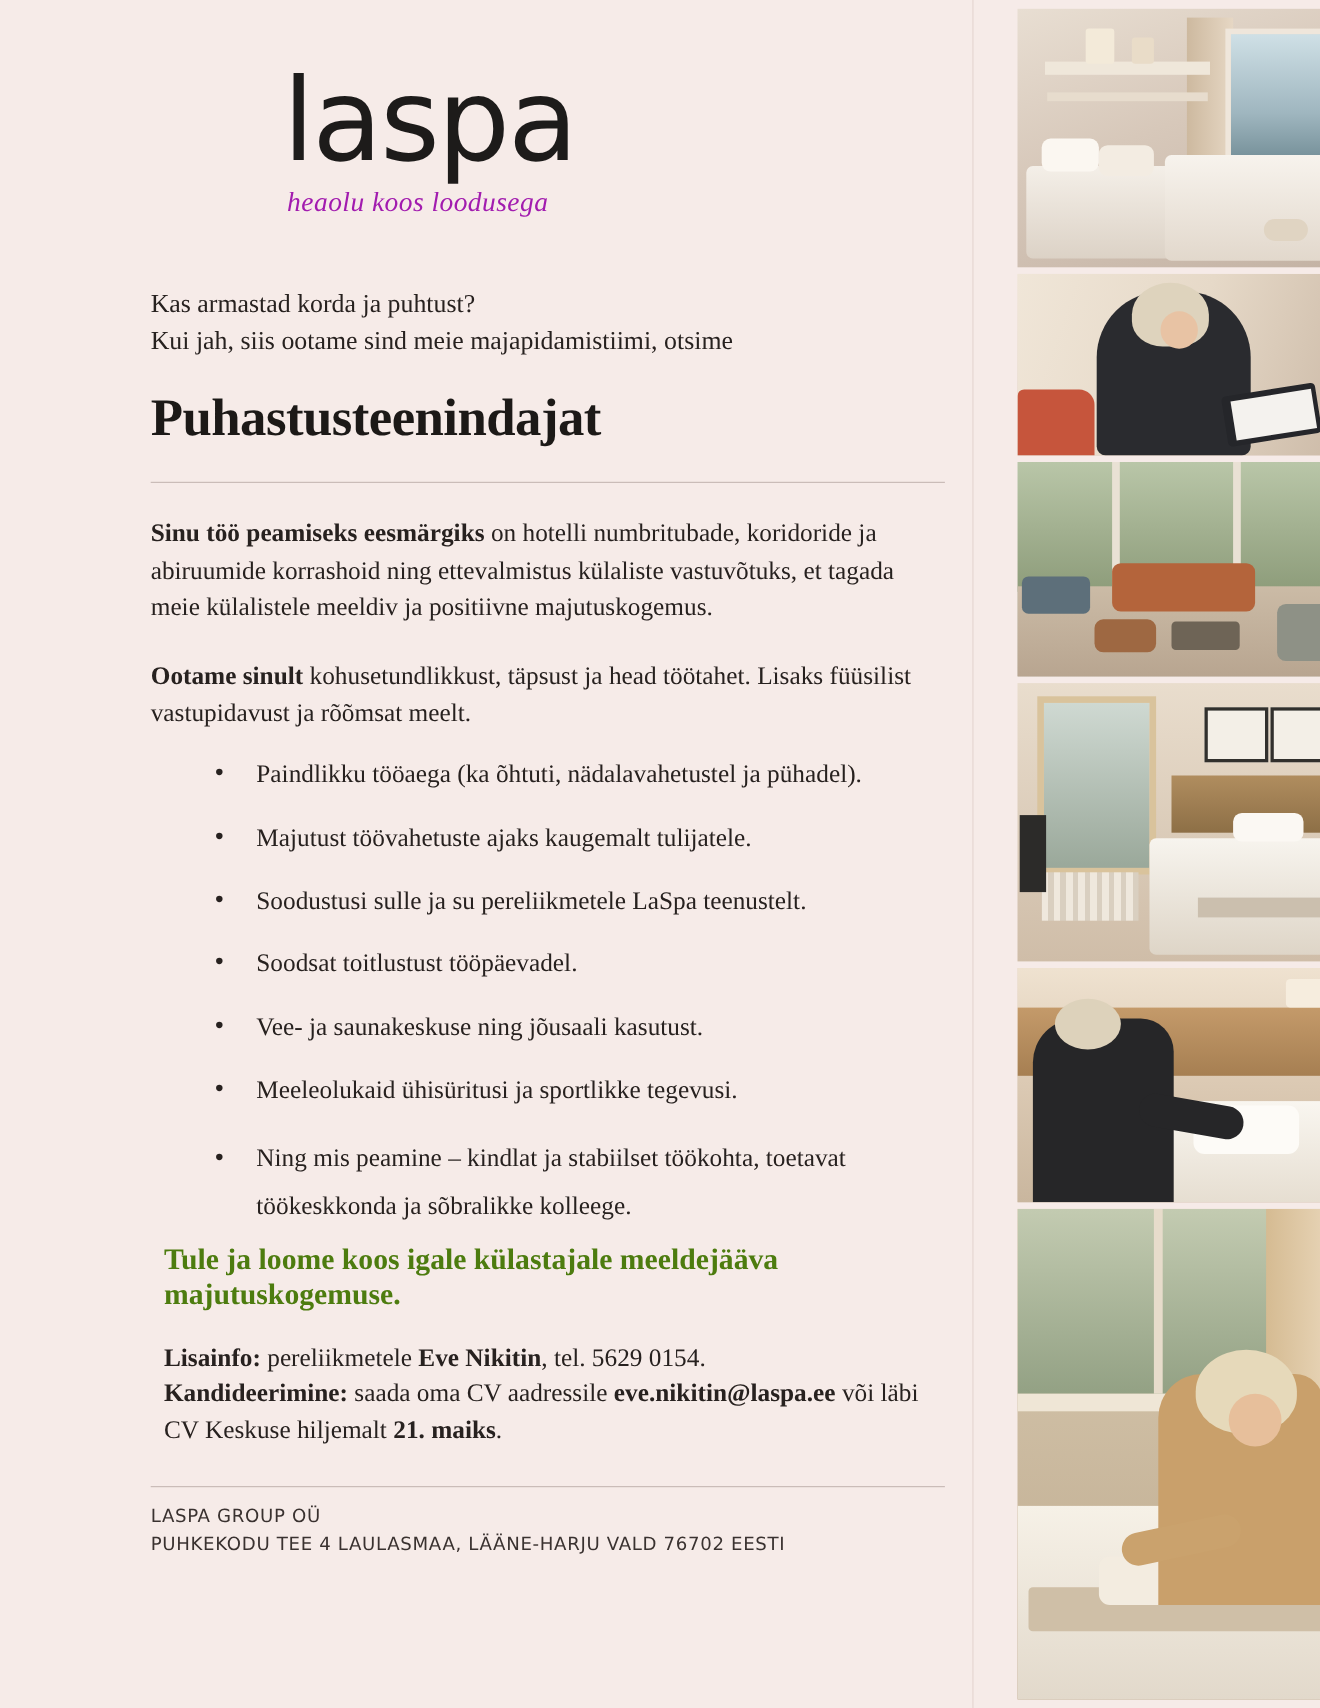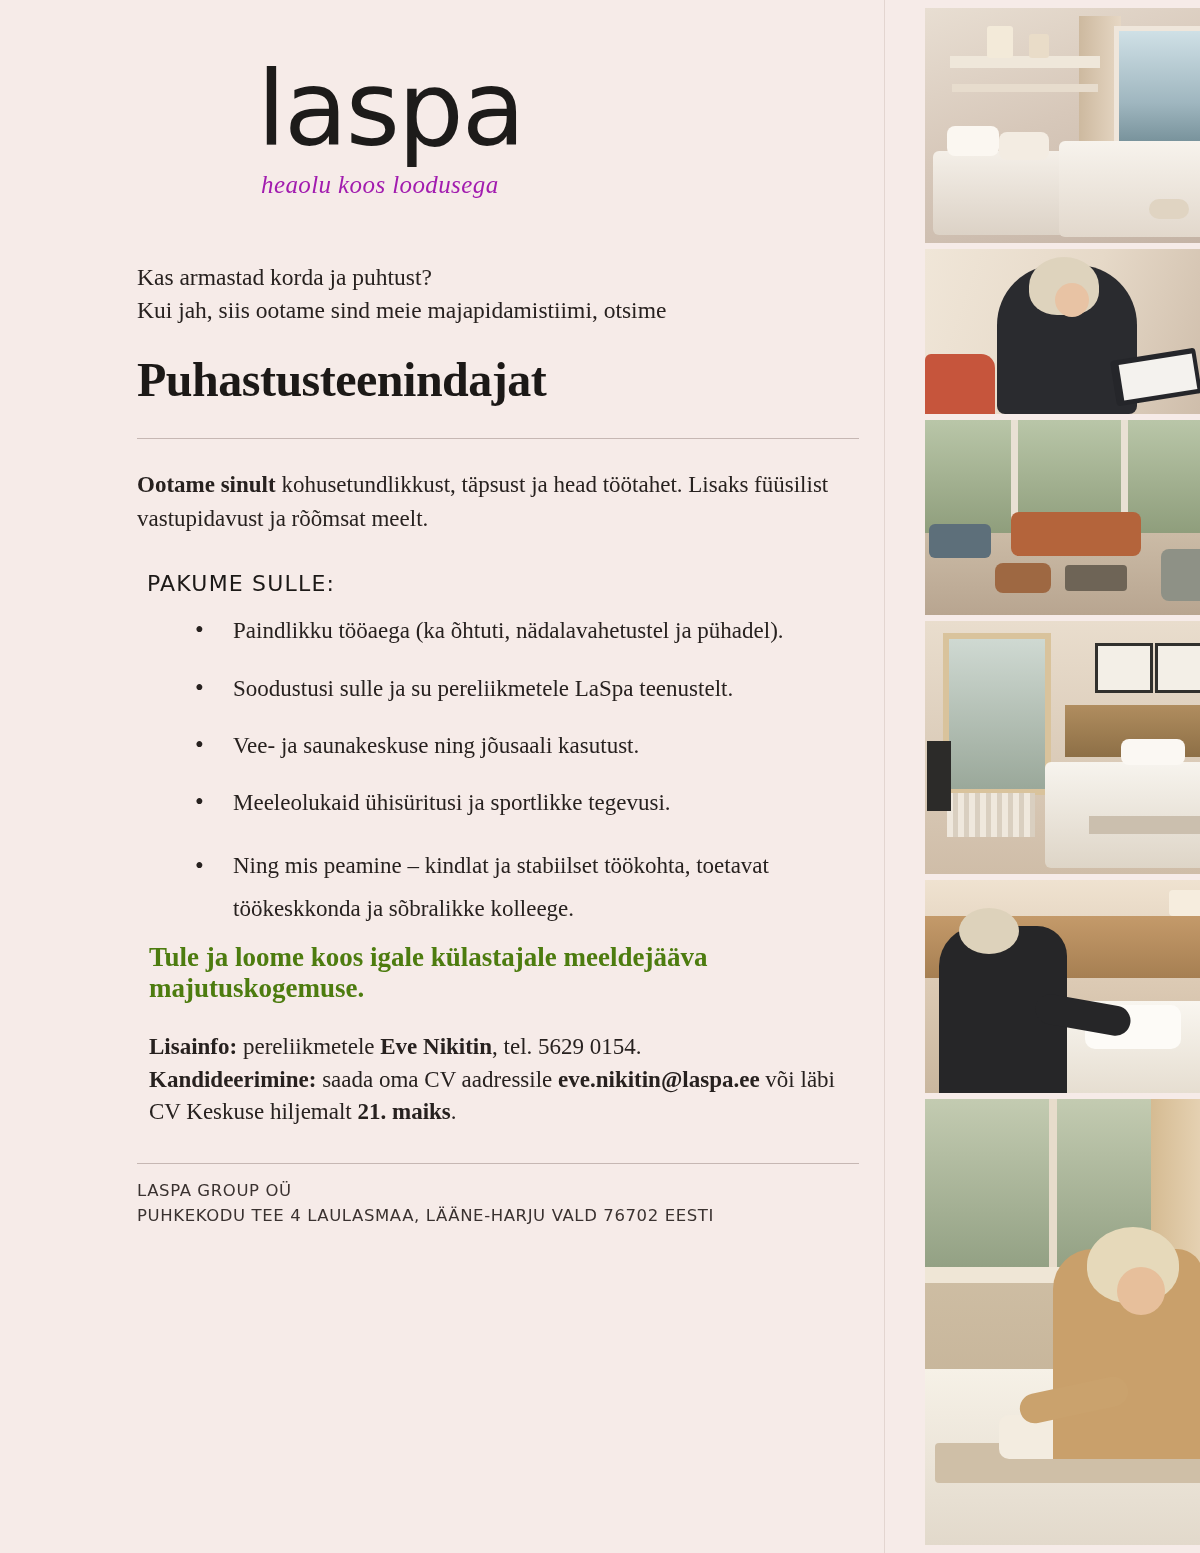--- a/index.html
+++ b/index.html
@@ -262,30 +262,34 @@
     </div>
 
     <div class="intro">
       <div>Kas armastad korda ja puhtust?</div>
       <div>Kui jah, siis ootame sind meie majapidamistiimi, otsime</div>
     </div>
 
     <h1 class="title">Puhastusteenindajat</h1>
     <hr class="rule">
 
+    <p class="para">
+      <b>Sinu töö peamiseks eesmärgiks</b><span> on hotelli numbritubade, koridoride ja abiruumide korrashoid ning ettevalmistus külaliste vastuvõtuks, et tagada meie külalistele meeldiv ja positiivne majutuskogemus.</span>
+    </p>
 
     <p class="para">
       <b>Ootame sinult</b><span> kohusetundlikkust, täpsust ja head töötahet. Lisaks füüsilist vastupidavust ja rõõmsat meelt.</span>
     </p>
 
-    <div class="subhead">PAKUME SULLE:</div>
 
     <ul class="perks">
       <li><b>Paindlikku tööaega</b><span> (ka õhtuti, nädalavahetustel ja pühadel).</span></li>
+      <li><b>Majutust</b><span> töövahetuste ajaks kaugemalt tulijatele.</span></li>
       <li><b>Soodustusi</b><span> sulle ja su pereliikmetele LaSpa teenustelt.</span></li>
+      <li><span>Soodsat </span><b>toitlustust</b><span> tööpäevadel.</span></li>
       <li><b>Vee- ja saunakeskuse</b><span> ning </span><b>jõusaali kasutust</b><span>.</span></li>
       <li><span>Meeleolukaid </span><b>ühisüritusi</b><span> ja </span><b>sportlikke tegevusi</b><span>.</span></li>
       <li class="two-line"><span>Ning mis peamine – </span><b>kindlat</b><span> ja </span><b>stabiilset</b><span> töökohta, </span><b>toetavat</b><span> töökeskkonda ja </span><b>sõbralikke</b><span> kolleege.</span></li>
     </ul>
 
     <p class="closing">Tule ja loome koos igale külastajale meeldejääva majutuskogemuse.</p>
 
     <p class="contact">
       <b>Lisainfo:</b><span> pereliikmetele </span><b>Eve Nikitin</b><span>, tel. 5629 0154.</span><br>
       <b>Kandideerimine:</b><span> saada oma CV aadressile </span><b>eve.nikitin@laspa.ee</b><span> või läbi CV Keskuse hiljemalt </span><b>21. maiks</b><span>.</span>

